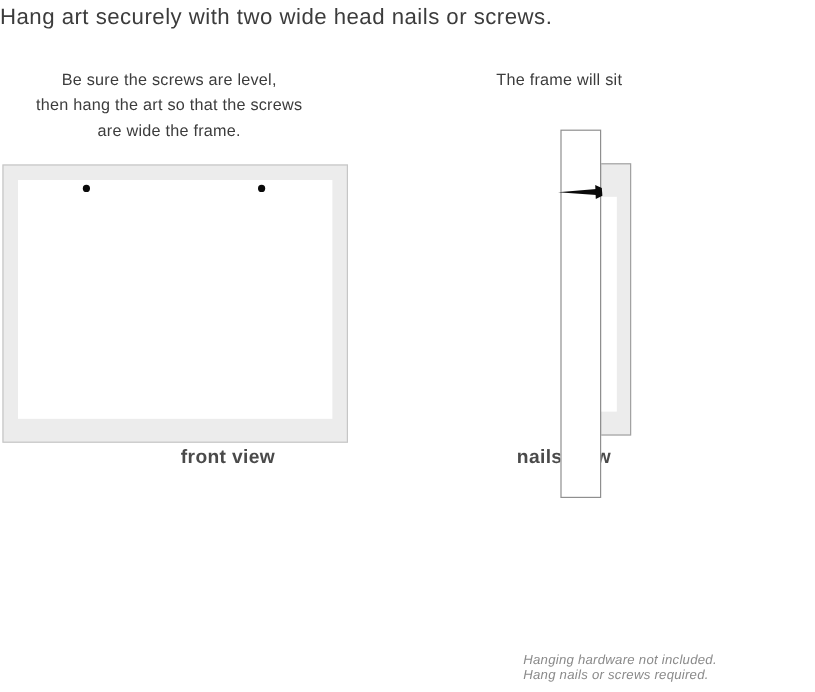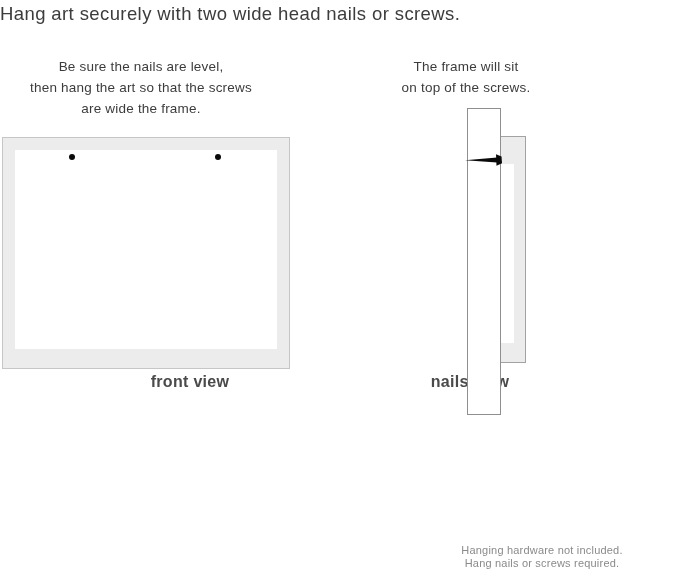--- a/index.html
+++ b/index.html
@@ -54,41 +54,40 @@
     background:#ffffff;
   }
   .side-wall {
     position:absolute; left:467px; top:108px; width:34px; height:307px;
     box-sizing:border-box; background:#ffffff;
     border:1px solid var(--side-border,#8f8f8f); z-index:2;
   }
   .nail-svg { position:absolute; left:461px; top:150px; z-index:3; }
 
   .footnote {
-    position:absolute; top:544px; left:420px; width:244px; text-align:center;
+    position:absolute; top:544px; left:436px; width:244px; text-align:left;
     font-size:11px; line-height:13px; letter-spacing:0.2px;
-    font-weight:300; color:var(--text-footnote,#8a8a8a);
+    font-weight:300; color:var(--text-footnote,#8a8a8a);font-style:italic;
   }
 </style>
 </head>
 <body>
 
 <div class="canvas">
 
   <div class="title">Hang art securely with two wide head nails or screws.</div>
 
   <div class="para para-front">
-    <div>Be sure the nails are level,</div>
+    <div>Be sure the screws are level,</div>
     <div>then hang the art so that the screws</div>
     <div>are wide the frame.</div>
   </div>
 
   <div class="para para-side">
     <div>The frame will sit</div>
-    <div>on top of the screws.</div>
   </div>
 
   <div class="front-frame">
     <div class="front-art"></div>
     <div class="dot dot-left"></div>
     <div class="dot dot-right"></div>
   </div>
   <div class="view-label label-front">front view</div>
 
   <div class="side-frame">

